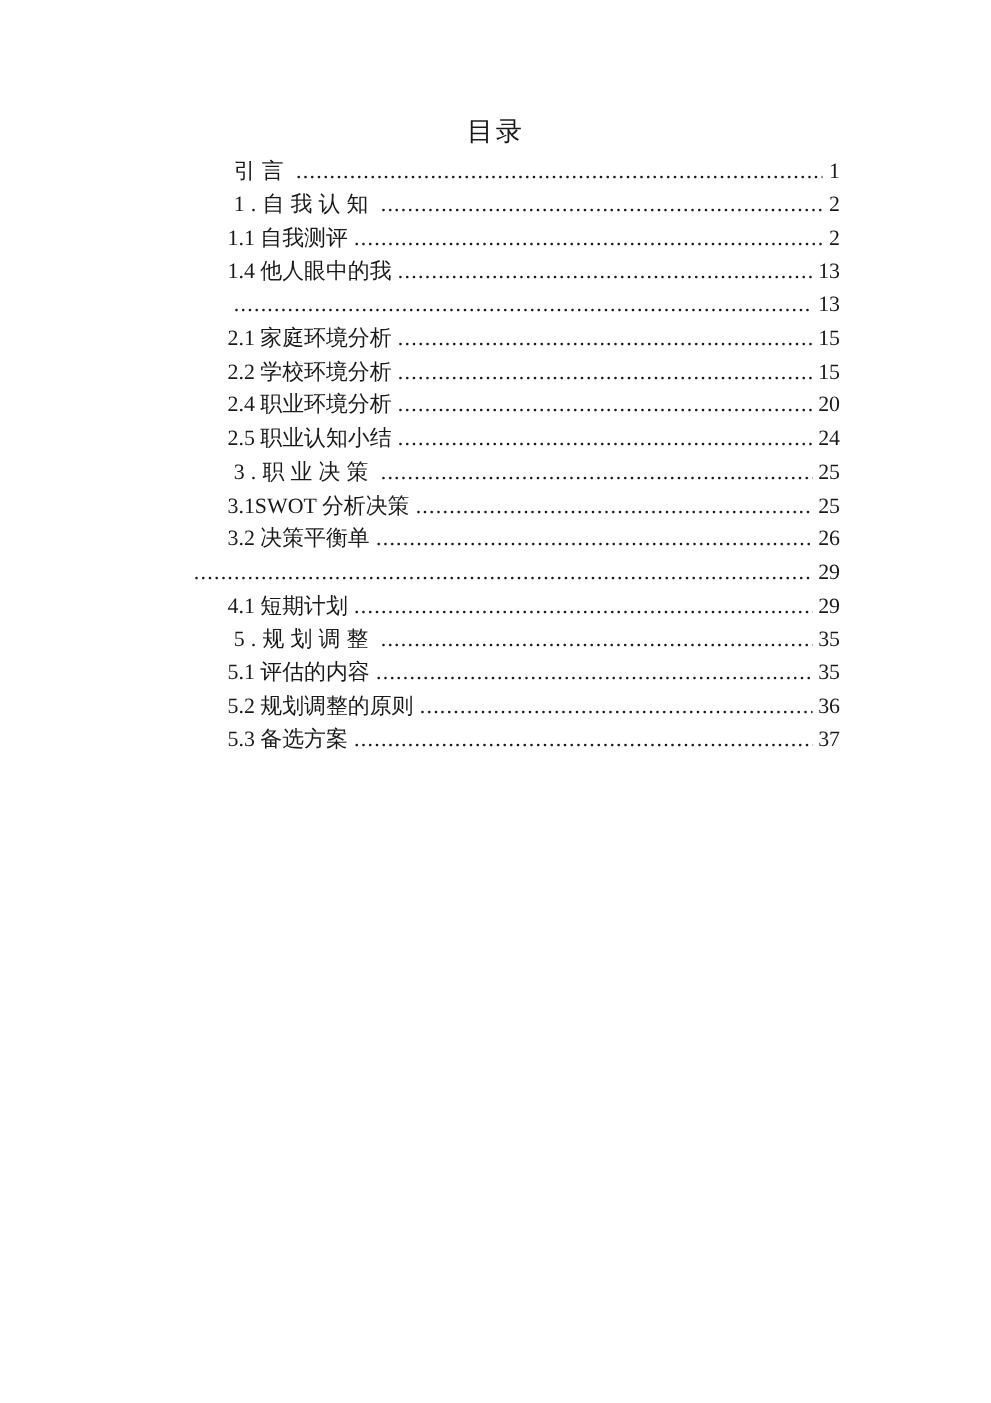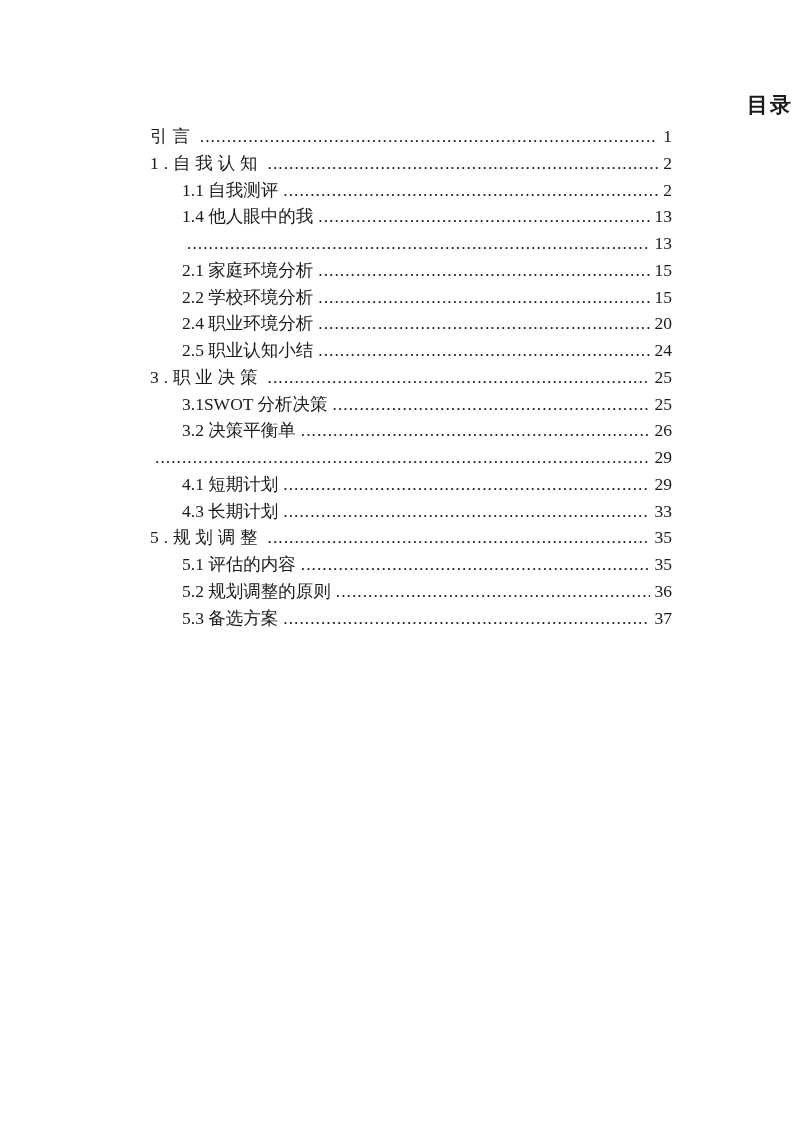--- a/index.html
+++ b/index.html
@@ -14,23 +14,23 @@
     background: #ffffff;
     overflow: hidden;
     font-family: "Liberation Serif", "DejaVu Serif", serif;
     color: #1a1a1a;
   }
   .toc-title {
     position: absolute;
     top: 92px;
     left: 0;
     right: 0;
-    text-align: right;
+    text-align: center;
     font-size: 21px;
-    font-weight: bold;
+    font-weight: normal;
     letter-spacing: 2px;
     line-height: 26px;
   }
   .toc-list {
     position: absolute;
     top: 123px;
     left: 150px;
     width: 522px;
   }
   .toc-row {
@@ -39,20 +39,21 @@
     height: 26.75px;
     line-height: 26.75px;
     font-size: 17.5px;
     white-space: nowrap;
   }
   .toc-row.level-2 {
     padding-left: 32px;
   }
   .toc-row.level-1 .toc-label {
     letter-spacing: 0.28em;
+    margin-left: 37px;
   }
   .toc-label {
     flex: 0 0 auto;
   }
   .toc-leader {
     flex: 1 1 auto;
     overflow: hidden;
     white-space: nowrap;
     margin-left: 5px;
     margin-right: 2px;
@@ -136,25 +137,20 @@
   </div>
       <div class="toc-row level-1">
     <span class="toc-leader"></span>
     <span class="toc-page">29</span>
   </div>
       <div class="toc-row level-2">
     <span class="toc-label">4.1 短期计划</span>
     <span class="toc-leader"></span>
     <span class="toc-page">29</span>
   </div>
-      <div class="toc-row level-2">
-    <span class="toc-label">4.3 长期计划</span>
-    <span class="toc-leader"></span>
-    <span class="toc-page">33</span>
-  </div>
       <div class="toc-row level-1">
     <span class="toc-label">5.规划调整</span>
     <span class="toc-leader"></span>
     <span class="toc-page">35</span>
   </div>
       <div class="toc-row level-2">
     <span class="toc-label">5.1 评估的内容</span>
     <span class="toc-leader"></span>
     <span class="toc-page">35</span>
   </div>

